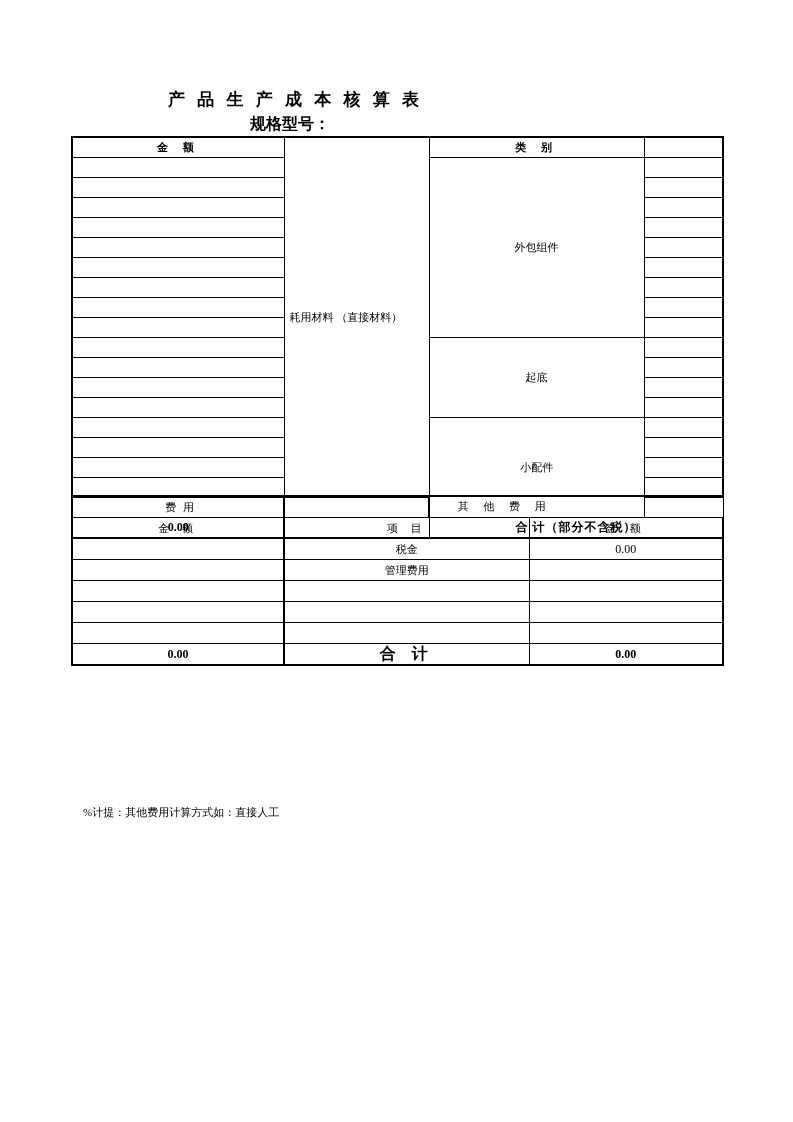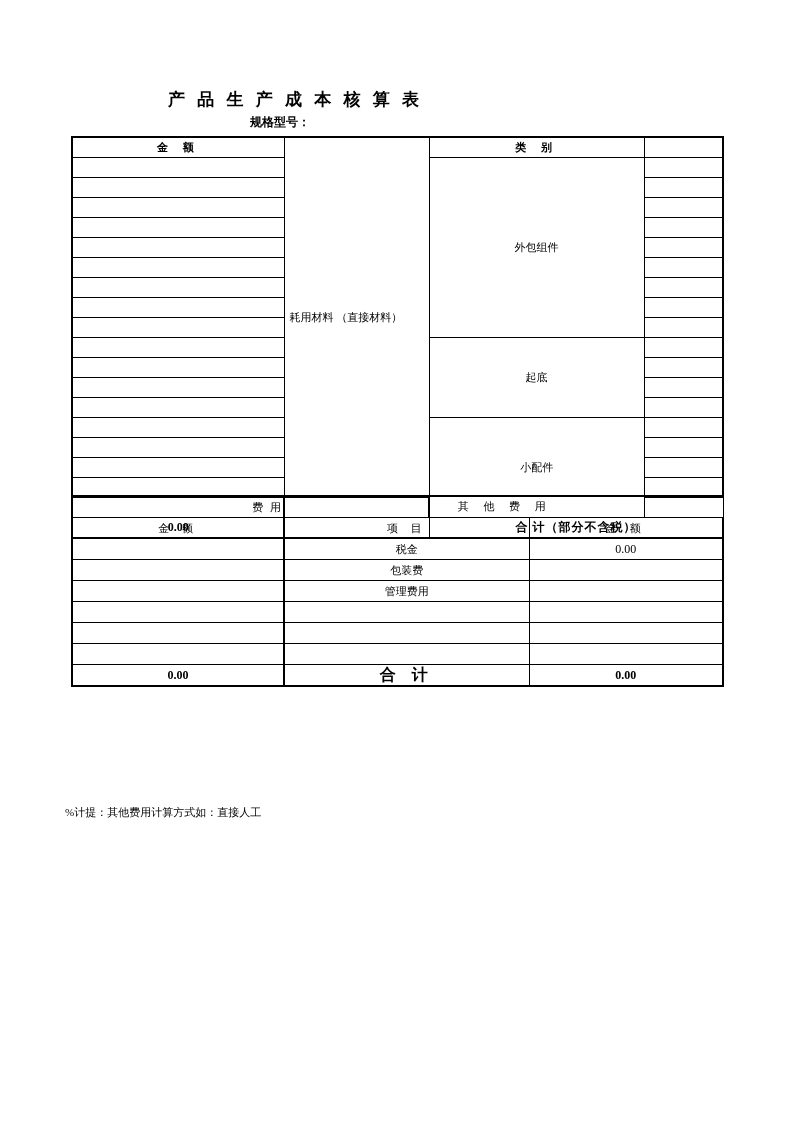--- a/index.html
+++ b/index.html
@@ -30,21 +30,21 @@
     font-size: 17px;
     font-weight: bold;
     letter-spacing: 4px;
     white-space: nowrap;
   }
 
   .spec-line {
     position: absolute;
     left: 250px;
     top: 114px;
-    font-size: 12px;
+    font-size: 16px;
     font-weight: bold;
     white-space: nowrap;
   }
 
   
   table {
     border-collapse: collapse;
     table-layout: fixed;
   }
   table td {
@@ -100,21 +100,21 @@
     position: absolute;
     left: 71px;
     top: 495px;
     width: 651px;
   }
   .lower td {
     height: 20px;
     line-height: 20px;
   }
   .head-left {
-    text-align: right;
+    text-align: center;
     padding-left: 5px;
     letter-spacing: 2px;
     font-size: 11px;
   }
   .head-center-sp {
     letter-spacing: 4px;
     font-size: 11px;
     font-family: Liberation Mono, monospace;
   }
   .sub-head {
@@ -126,21 +126,21 @@
   }
   .sum-label {
     font-weight: bold;
     letter-spacing: 6px;
     font-size: 16px;
   }
 
   
   .footnote {
     position: absolute;
-    left: 65px;
+    left: 83px;
     top: 805px;
     font-size: 11px;
     white-space: nowrap;
   }
 </style>
 </head>
 <body>
 
 <div class="page">
 
@@ -268,25 +268,20 @@
         <td class="thick-r sub-head">金    额</td>
       </tr>
 
       <tr>
         <td class="thick-l"></td>
         <td class="thick-l">税金</td>
         <td class="thick-r num">0.00</td>
       </tr>
       <tr>
         <td class="thick-l"></td>
-        <td class="thick-l">包装费</td>
-        <td class="thick-r num"></td>
-      </tr>
-      <tr>
-        <td class="thick-l"></td>
         <td class="thick-l">管理费用</td>
         <td class="thick-r num"></td>
       </tr>
       <tr>
         <td class="thick-l"></td>
         <td class="thick-l"></td>
         <td class="thick-r num"></td>
       </tr>
       <tr>
         <td class="thick-l"></td>

